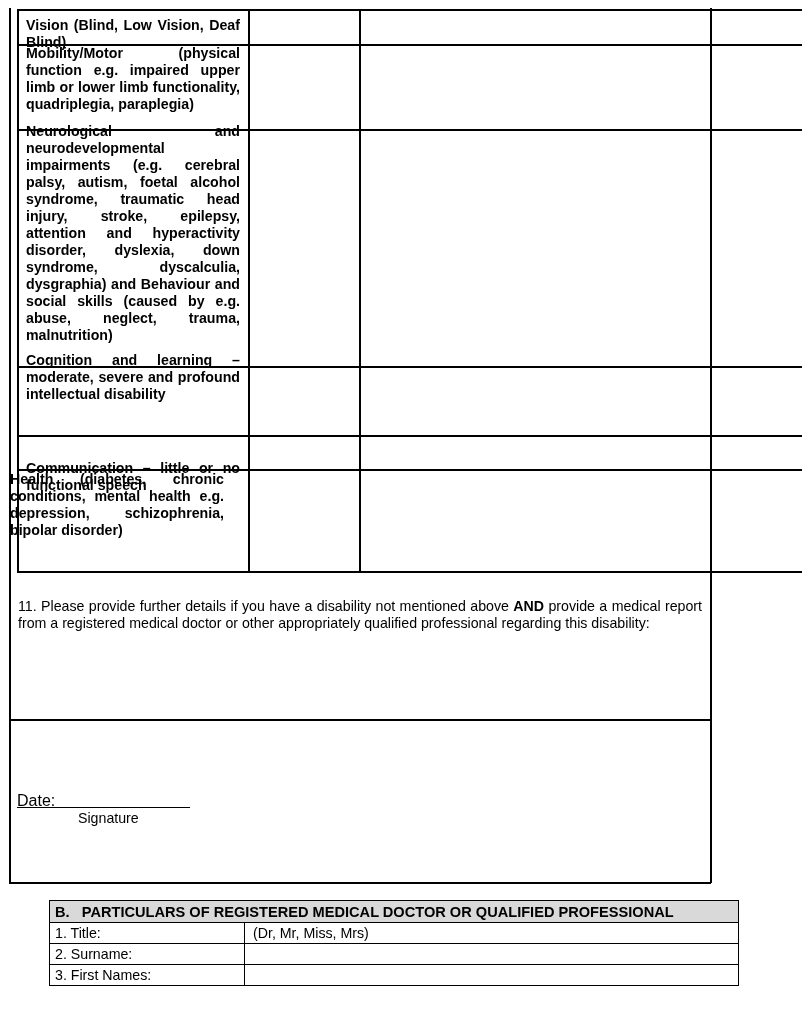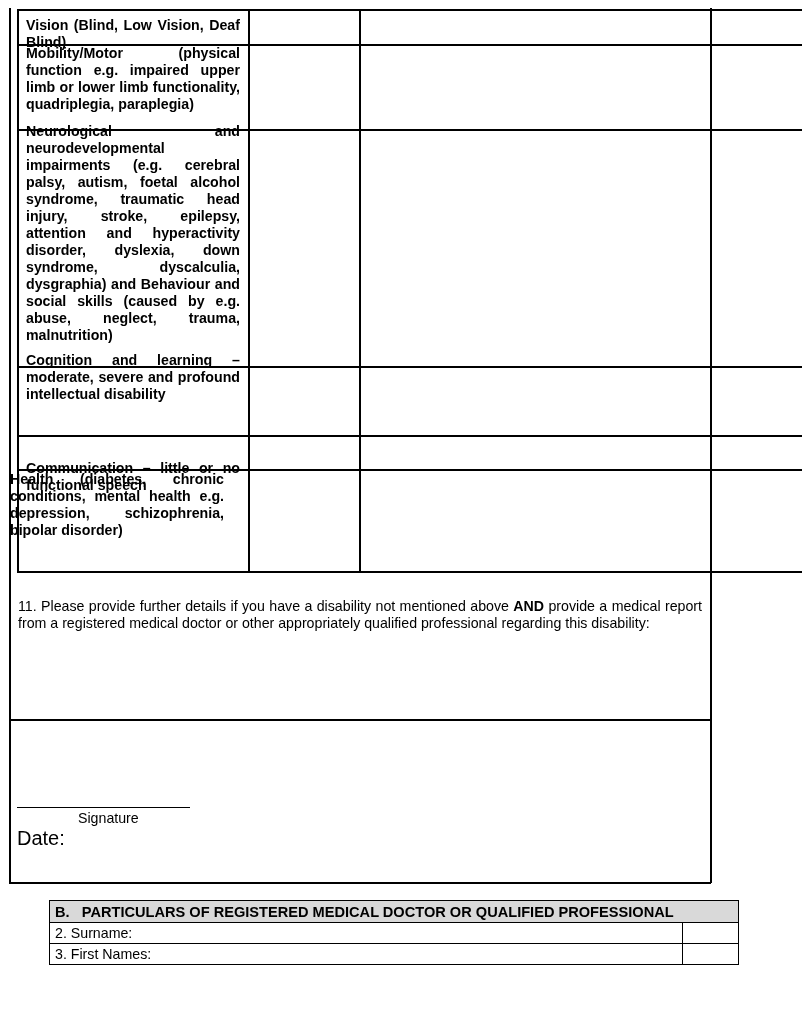--- a/index.html
+++ b/index.html
@@ -65,27 +65,31 @@
 </div>
 
 <div class="abs par" style="left:18px;top:598px;width:684px;">
   <span>11. Please provide further details if you have a disability not mentioned above </span><b>AND</b><span> provide a medical report from a registered medical doctor or other appropriately qualified professional regarding this disability:</span>
 </div>
 <div class="abs" style="left:18px;top:652px;width:684px;height:64px;"></div>
 
 <div class="line" style="left:17px;top:807px;width:173px;height:1px;"></div>
 <div class="abs" style="left:17px;top:770px;width:173px;height:36px;"></div>
 <div class="abs" style="left:78px;top:810px;font-size:14.2px;">Signature</div>
-<div class="abs" style="left:17px;top:827px;font-size:20px;">Date:</div>
+<div class="abs" style="left:17px;top:792px;font-size:16px;">Date:</div>
 <div class="abs" style="left:60px;top:826px;width:200px;height:18px;font-size:14.2px;"></div>
 
 <table class="btable">
   <tbody>
       <tr>
     <td class="hdr" colspan="2" style="white-space:pre;">B.   PARTICULARS OF REGISTERED MEDICAL DOCTOR OR QUALIFIED PROFESSIONAL</td>
+  </tr>
+  <tr>
+    <td style="width:189px;">1. Title:</td>
+    <td style="padding-left:8px;">(Dr, Mr, Miss, Mrs)</td>
   </tr>
   <tr>
     <td>2. Surname:</td>
     <td style="padding-left:8px;"></td>
   </tr>
   <tr>
     <td>3. First Names:</td>
     <td style="padding-left:8px;"></td>
   </tr>
 </tbody>

